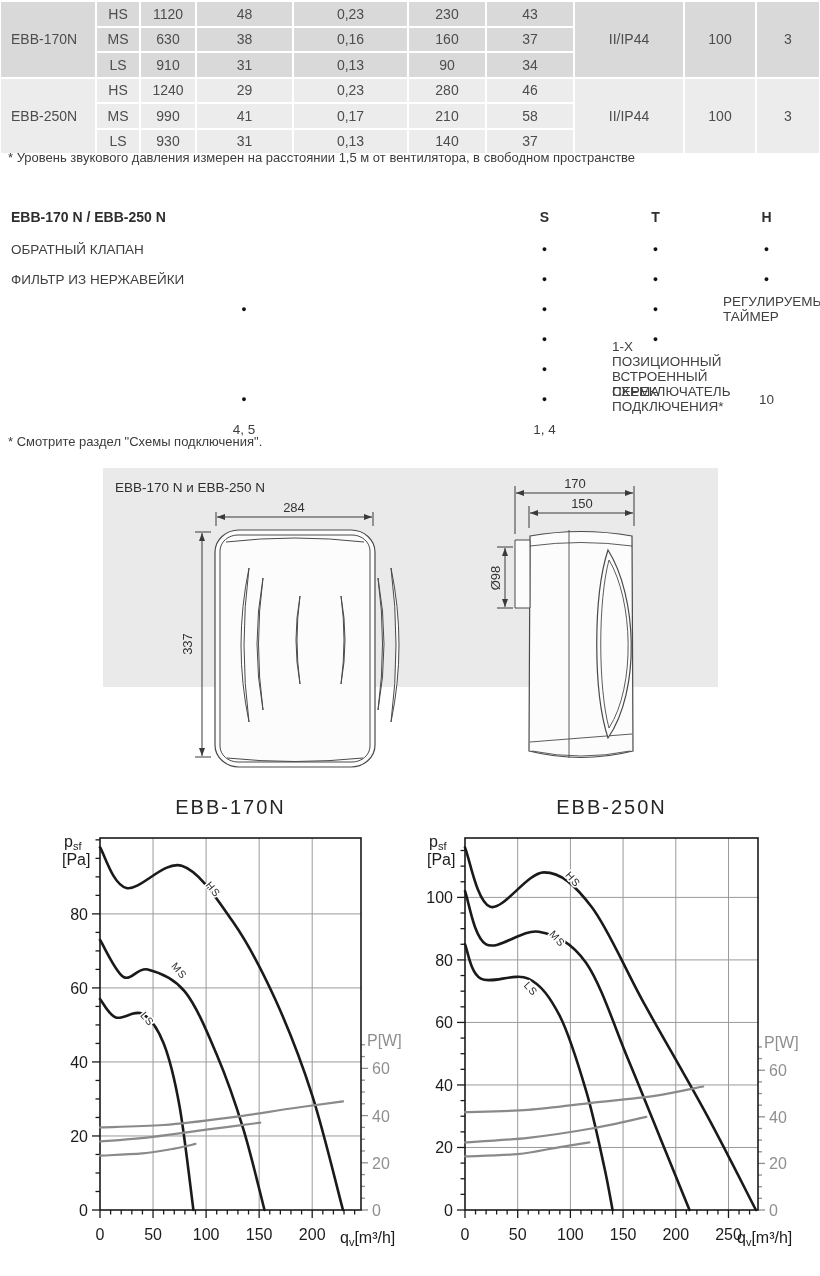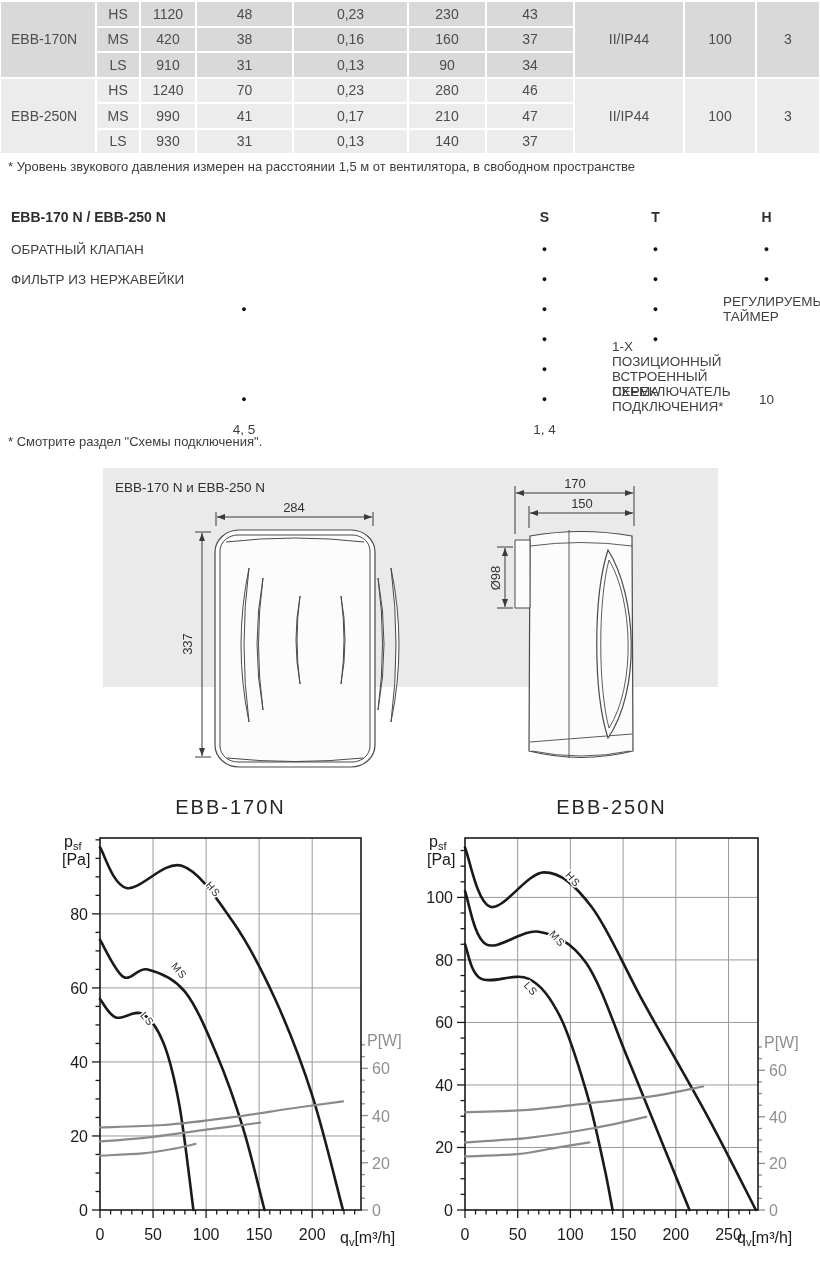--- a/index.html
+++ b/index.html
@@ -10,21 +10,21 @@
   .spec{position:absolute;left:1px;top:2px;display:grid;
         grid-template-columns:94px 42px 54px 95px 113px 76px 86px 108px 70px 62px;
         grid-auto-rows:23.5px;gap:2px;background:#fff;}
   .spec .c{display:flex;align-items:center;justify-content:center;font-size:14px;color:#4d4d4d;}
   .spec .model{justify-content:flex-start;padding-left:10px;}
   .spec .g0{background:#d9d9d9;}
   .spec .g1{background:#ececec;}
 
   
   .footnote{position:absolute;left:8px;font-size:13px;color:#3c3c3c;}
-  #fn1{top:159px;}
+  #fn1{top:150px;}
   #fn2{top:434px;}
 
   
   .feat{position:absolute;left:1px;top:185px;display:grid;
         grid-template-columns:486px 107px 107px 107px;
         grid-template-rows:30px repeat(7,28px);row-gap:2px;column-gap:4px;background:#fff;}
   .feat .c{display:flex;align-items:center;font-size:13.5px;background:#e9e9e9;color:#3f3f3f;margin-top:32px;}
   .feat .lab{padding-left:10px;}
   .feat .mid{justify-content:center;}
   .feat .hdr{background:#d5d5d5;font-weight:bold;color:#2e2e2e;font-size:14px;}
@@ -63,46 +63,46 @@
     <div class="c g1" style="grid-area:4/10/7/11">3</div>
 
     <div class="c g0">HS</div>
     <div class="c g0">1120</div>
     <div class="c g0">48</div>
     <div class="c g0">0,23</div>
     <div class="c g0">230</div>
     <div class="c g0">43</div>
 
     <div class="c g0">MS</div>
-    <div class="c g0">420</div>
+    <div class="c g0">630</div>
     <div class="c g0">38</div>
     <div class="c g0">0,16</div>
     <div class="c g0">160</div>
     <div class="c g0">37</div>
 
     <div class="c g0">LS</div>
     <div class="c g0">910</div>
     <div class="c g0">31</div>
     <div class="c g0">0,13</div>
     <div class="c g0">90</div>
     <div class="c g0">34</div>
 
     <div class="c g1">HS</div>
     <div class="c g1">1240</div>
-    <div class="c g1">70</div>
+    <div class="c g1">29</div>
     <div class="c g1">0,23</div>
     <div class="c g1">280</div>
     <div class="c g1">46</div>
 
     <div class="c g1">MS</div>
     <div class="c g1">990</div>
     <div class="c g1">41</div>
     <div class="c g1">0,17</div>
     <div class="c g1">210</div>
-    <div class="c g1">47</div>
+    <div class="c g1">58</div>
 
     <div class="c g1">LS</div>
     <div class="c g1">930</div>
     <div class="c g1">31</div>
     <div class="c g1">0,13</div>
     <div class="c g1">140</div>
     <div class="c g1">37</div>
   </div>
 
   <div class="footnote" id="fn1">* Уровень звукового давления измерен на расстоянии 1,5 м от вентилятора, в свободном пространстве</div>

